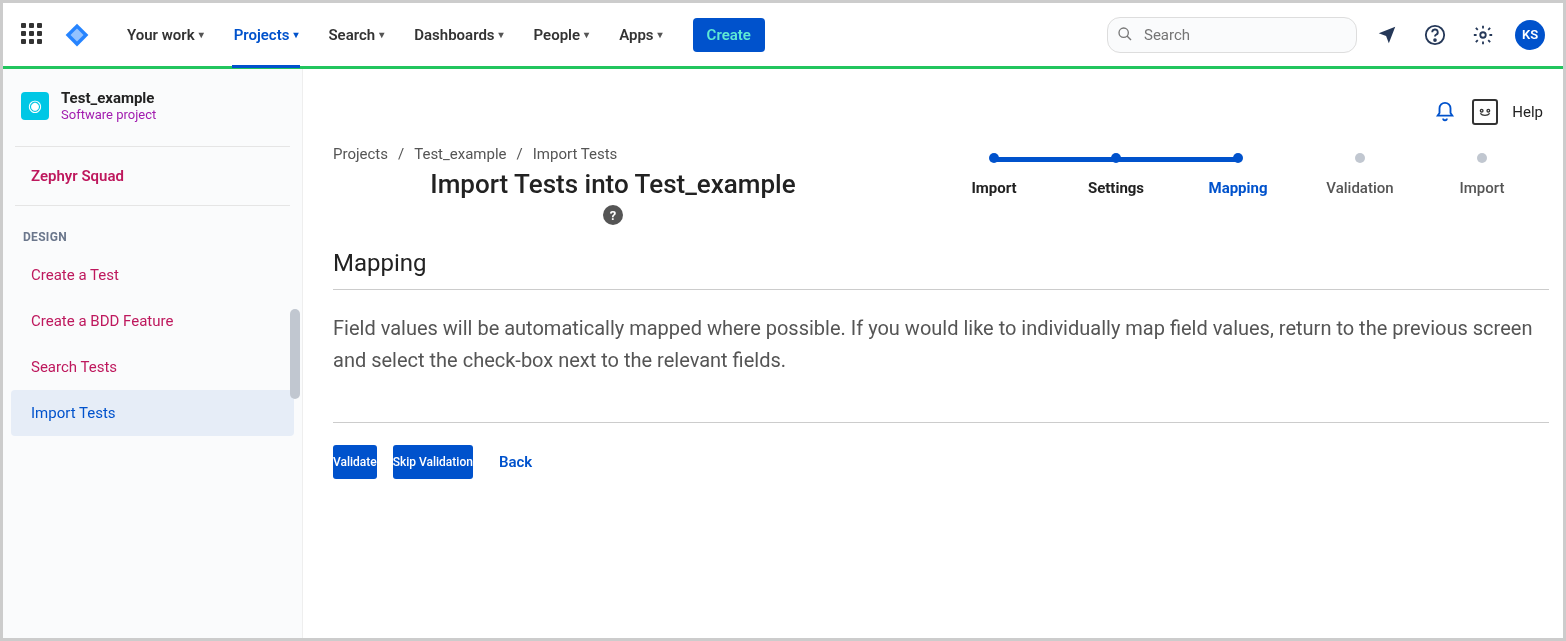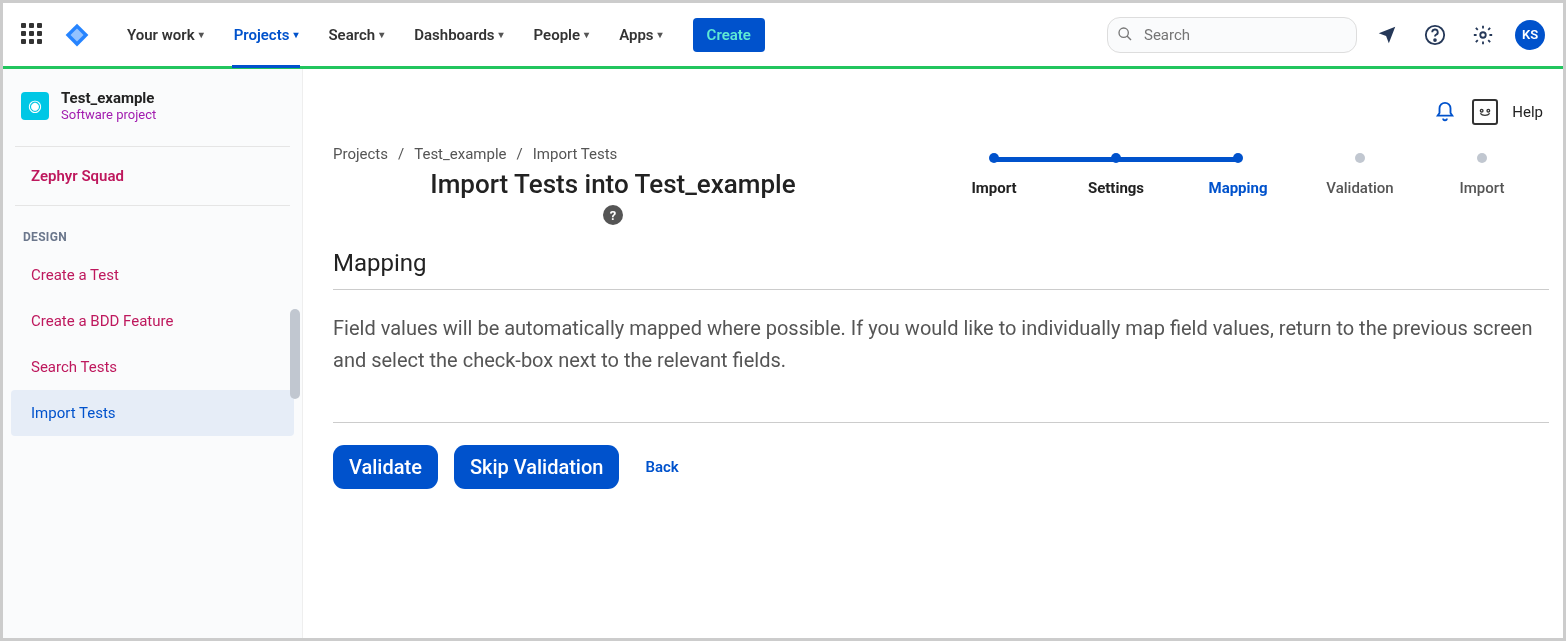--- a/index.html
+++ b/index.html
@@ -54,21 +54,21 @@
 
   .content-row { display:flex; gap: 40px; align-items:flex-start; }
   .left-col { flex: 0 0 560px; }
   .stepper-col { flex: 1; padding-top: 28px; }
   
   .section-title { font-size: 24px; font-weight: 400; color: #222; margin-top: 24px; padding-bottom: 8px; }
   .thin-rule { height:1px; background:#ccc; margin-top: 4px; width: 1216px; }
   .desc { font-size: 20px; color: #555; margin-top: 22px; line-height: 1.6; width: 1216px; }
   .thin-rule2 { height:1px; background:#ccc; margin-top: 46px; width: 1216px; }
   .btn-row { display:flex; gap: 16px; align-items:center; margin-top: 22px; }
-  .btn-primary { background:#0052cc; color:#fff; border:none; padding: 10px 16px; font-size:20px; font-weight:500; border-radius:11px; cursor:pointer; }
+  .btn-primary { background:#0052cc; color:#fff; border:none; padding: 10px 0; font-size:12px; font-weight:500; border-radius:3px; cursor:pointer; }
   .btn-link { background:none; border:none; color:#0052cc; font-size:15px; font-weight:600; cursor:pointer; margin-left: 10px; }
   
   
   .stepper { display:flex; align-items:flex-start; }
   .step { flex:1; display:flex; flex-direction:column; align-items:center; position:relative; }
   .step .dot { width:10px; height:10px; border-radius:50%; background:#c1c7d0; margin-bottom: 16px; z-index:2; }
   .step.done .dot, .step.active .dot { background:#0052cc; }
   .step .line { position:absolute; top:4px; height:5px; background:#0052cc; z-index:1; }
   .step .lbl { font-size:15px; font-weight:700; color:#222; }
   .step.active .lbl { color:#0052cc; }

